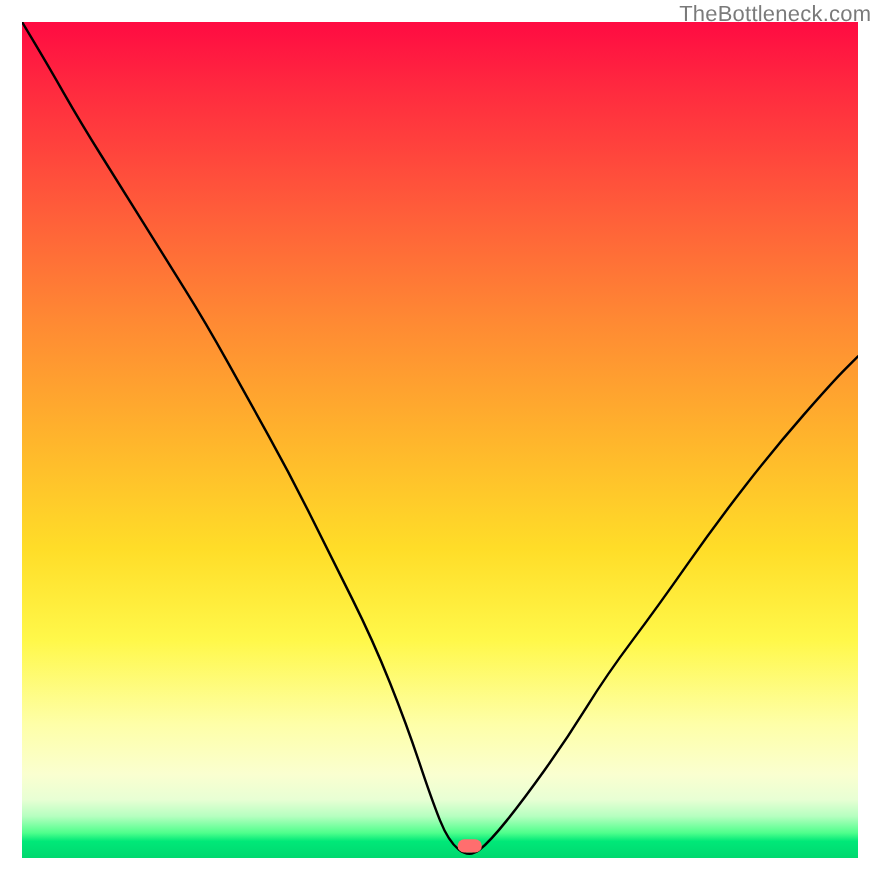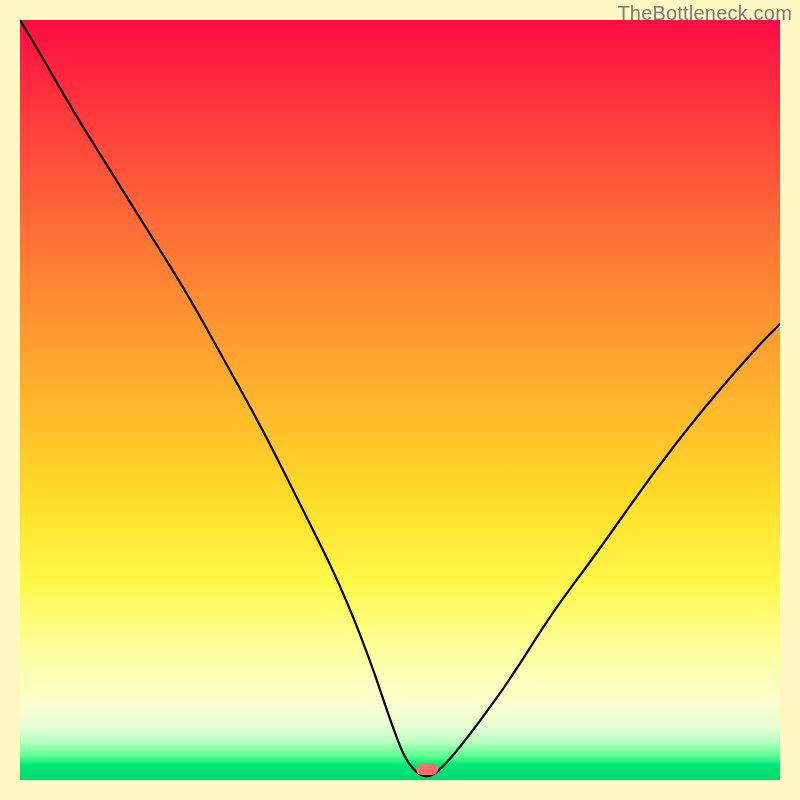--- a/index.html
+++ b/index.html
@@ -8,21 +8,21 @@
     width: 800px;
     height: 800px;
     background: #000;
     overflow: hidden;
     font-family: Arial, Helvetica, sans-serif;
   }
   .frame {
     position: relative;
     width: 800px;
     height: 800px;
-    background: #fef9c3;
+    background: #ffffff;
   }
   .plot-area {
     position: absolute;
     left: 20px;
     top: 20px;
     width: 760px;
     height: 760px;
     overflow: hidden;
   }
   

